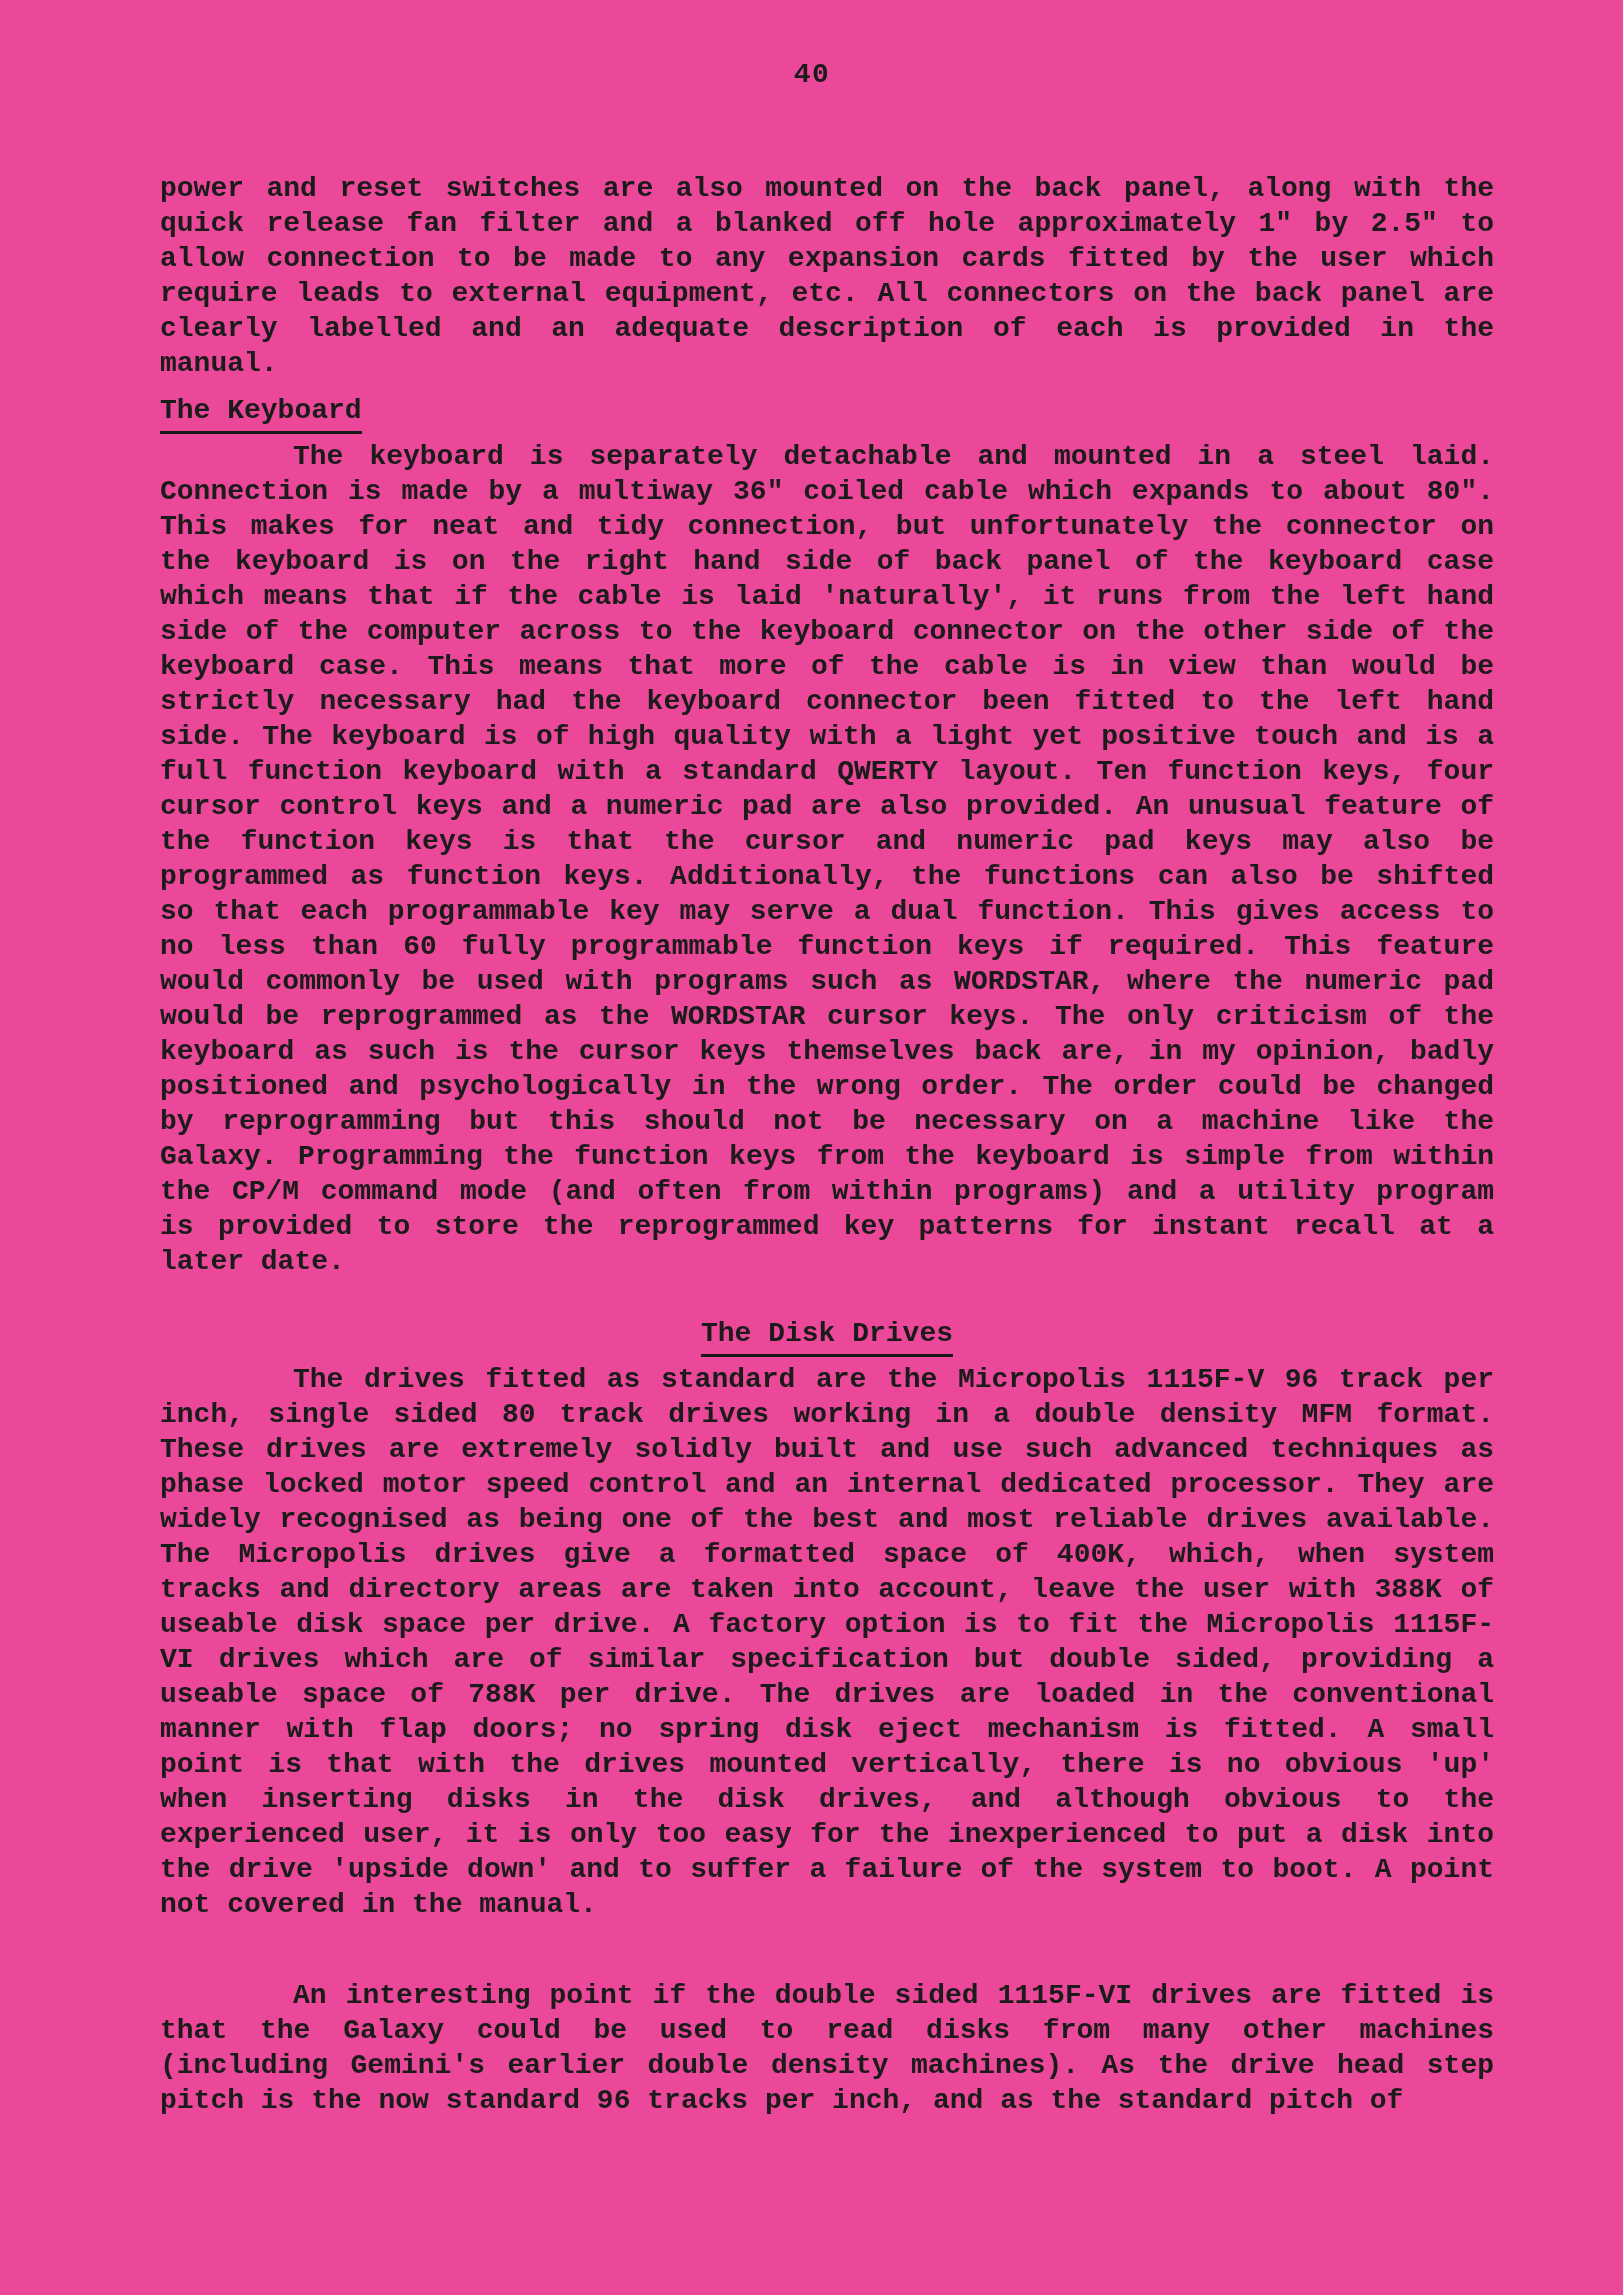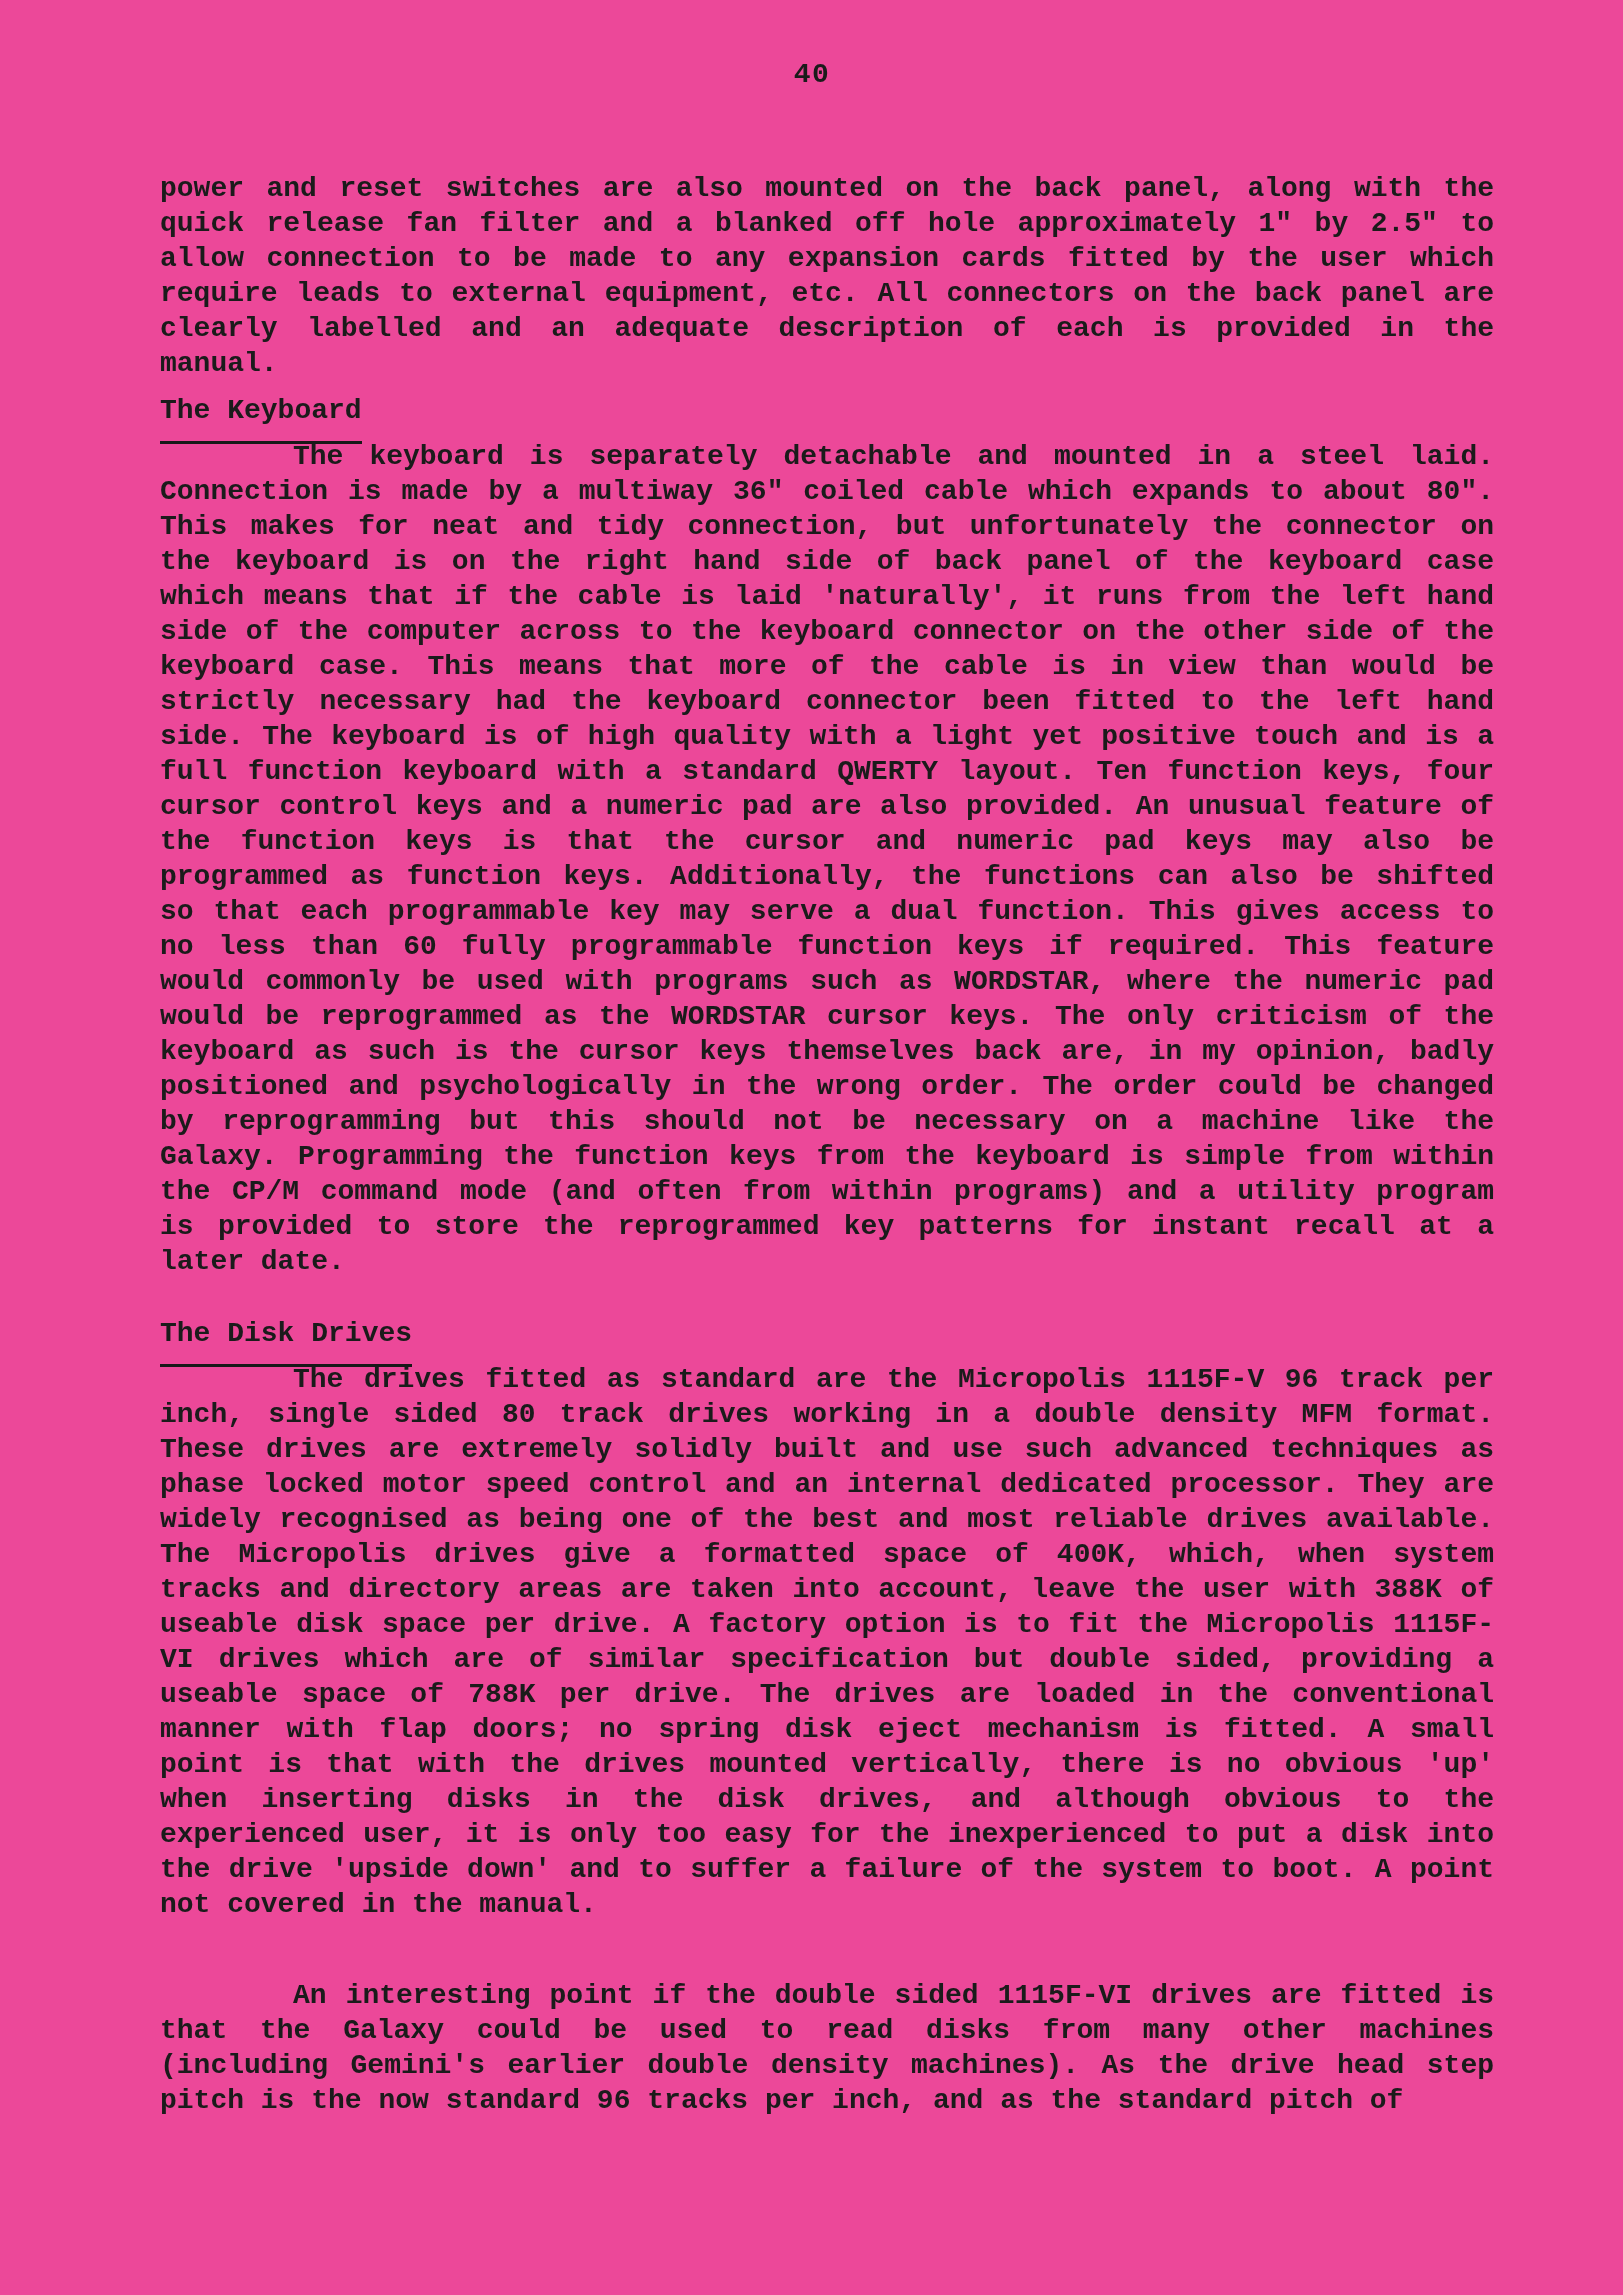--- a/index.html
+++ b/index.html
@@ -45,21 +45,21 @@
   .line.last  { text-align-last: left; }
   .line.indent { padding-left: 133px; }
   .heading-row {
     line-height: 35px;
     height: 43px;
   }
   .heading {
     display: inline-block;
     font-size: 28px;
     line-height: 30.5px;
-    padding-bottom: 14px;
+    padding-bottom: 4px;
     border-bottom: 3.5px solid #181818;
   }
 </style>
 </head>
 <body>
 
 <div class="page">
   <div class="page-number">40</div>
   <div class="doc-body">
       <div class="paragraph">
@@ -90,21 +90,21 @@
         <div class="line">would commonly be used with programs such as WORDSTAR, where the numeric pad</div>
         <div class="line">would be reprogrammed as the WORDSTAR cursor keys. The only criticism of the</div>
         <div class="line">keyboard as such is the cursor keys themselves back are, in my opinion, badly</div>
         <div class="line">positioned and psychologically in the wrong order. The order could be changed</div>
         <div class="line">by reprogramming but this should not be necessary on a machine like the</div>
         <div class="line">Galaxy. Programming the function keys from the keyboard is simple from within</div>
         <div class="line">the CP/M command mode (and often from within programs) and a utility program</div>
         <div class="line">is provided to store the reprogrammed key patterns for instant recall at a</div>
         <div class="line last">later date.</div>
       </div>
-      <div class="heading-row" style="margin-top: 40px;"><span class="heading">The Disk Drives</span></div>
+      <div class="heading-row" style="margin-top: 40px; text-align: center;"><span class="heading">The Disk Drives</span></div>
       <div class="paragraph">
         <div class="line indent">The drives fitted as standard are the Micropolis 1115F-V 96 track per</div>
         <div class="line">inch, single sided 80 track drives working in a double density MFM format.</div>
         <div class="line">These drives are extremely solidly built and use such advanced techniques as</div>
         <div class="line">phase locked motor speed control and an internal dedicated processor. They are</div>
         <div class="line">widely recognised as being one of the best and most reliable drives available.</div>
         <div class="line">The Micropolis drives give a formatted space of 400K, which, when system</div>
         <div class="line">tracks and directory areas are taken into account, leave the user with 388K of</div>
         <div class="line">useable disk space per drive. A factory option is to fit the Micropolis 1115F-</div>
         <div class="line">VI drives which are of similar specification but double sided, providing a</div>

